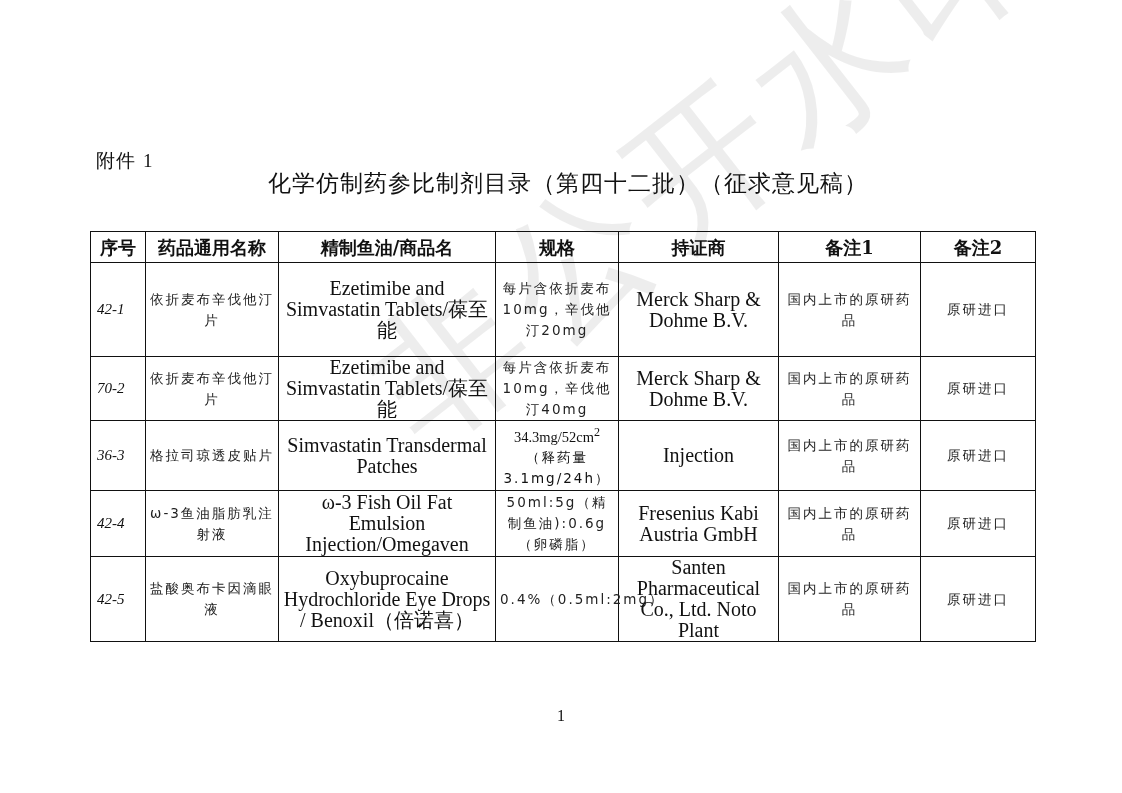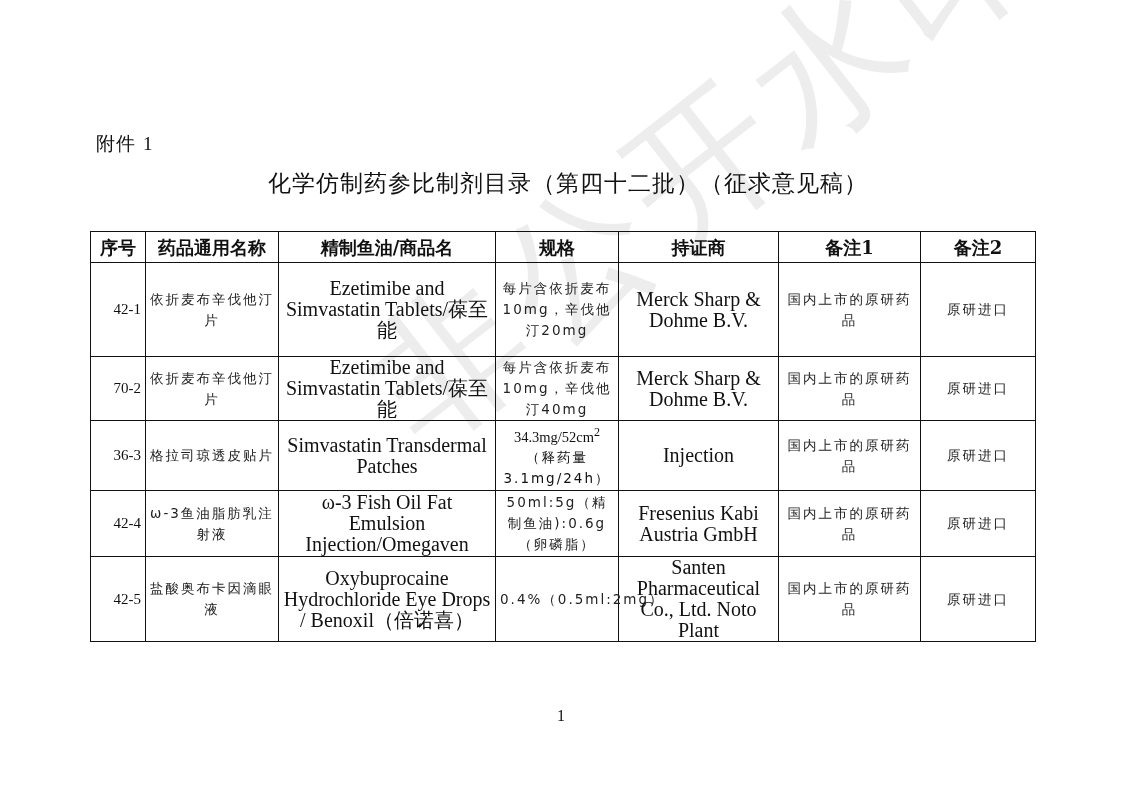--- a/index.html
+++ b/index.html
@@ -11,21 +11,21 @@
       width: 1122px;
       height: 793px;
       position: relative;
       overflow: hidden;
       font-family: "Liberation Serif", "DejaVu Serif", serif;
       color: #111111;
     }
     .attachment-label {
       position: absolute;
       left: 96px;
-      top: 131px;
+      top: 148px;
       font-size: 19px;
       font-family: "DejaVu Sans", "Liberation Sans", sans-serif;
       letter-spacing: 1px;
       text-align: center;
     }
     .attachment-label .num {
       font-family: "Liberation Serif", serif;
     }
     .doc-title {
       position: absolute;
@@ -65,24 +65,25 @@
       font-family: "DejaVu Sans", "Liberation Sans", sans-serif;
       font-size: 13.5px;
       letter-spacing: 2px;
       color: #222;
     }
     table.catalog td.en {
       font-family: "Liberation Serif", "DejaVu Serif", serif;
       font-size: 20px;
     }
     table.catalog td.seq {
-      text-align: right;
-      padding-left: 17px;
+      text-align: left;
+      padding-left: 6px;
       font-family: "Liberation Serif", serif;
       font-size: 15px;
+      font-style: italic;
     }
     tr.r1 td { height: 93px; }
     tr.r2 td { height: 63px; }
     tr.r3 td { height: 69px; }
     tr.r4 td { height: 65px; }
     tr.r5 td { height: 64px; }
     .mixed {
       font-family: "Liberation Serif", "DejaVu Serif", serif;
       font-size: 14.5px;
     }

